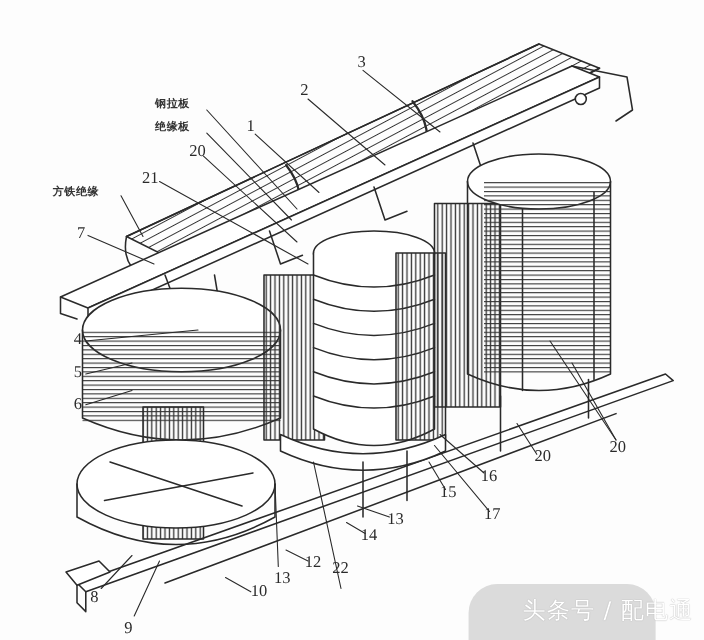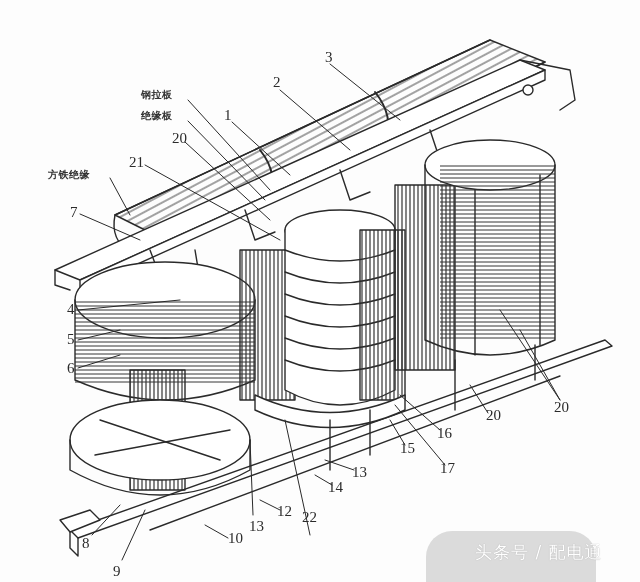--- a/index.html
+++ b/index.html
@@ -3,21 +3,21 @@
   <meta charset="utf-8">
   <style>
     html, body { margin: 0; padding: 0; background: #ffffff; }
     body { width: 640px; height: 582px; position: relative; overflow: hidden; }
     .canvas { position: absolute; left: 0; top: 0; width: 640px; height: 582px; background: #fdfdfd; }
     svg { position: absolute; left: 0; top: 0; }
     .lbl { position: absolute; font-family: "Liberation Serif", "DejaVu Serif", serif; font-size: 15px; color: #2a2a2a; line-height: 1; white-space: nowrap; }
     .lbl.cn { font-family: "DejaVu Sans", sans-serif; font-size: 10px; font-weight: bold; letter-spacing: 0.5px; color: #333; }
     .wm { position: absolute; left: 420px; top: 527px; width: 220px; height: 55px; }
     .wm-blob { position: absolute; left: 6px; top: 4px; width: 170px; height: 52px; border-radius: 26px 26px 0 0; background: #cfcfcf; opacity: 0.75; }
-    .wm-text { position: absolute; left: 55px; top: 14px; font-family: "DejaVu Sans", sans-serif; font-size: 17px; color: #ffffff; letter-spacing: 1px; text-shadow: 0 0 1px #999; white-space: nowrap; }
+    .wm-text { position: absolute; left: 55px; top: 14px; font-family: "DejaVu Sans", sans-serif; font-size: 21px; color: #ffffff; letter-spacing: 1px; text-shadow: 0 0 1px #999; white-space: nowrap; }
   </style>
 </head>
 <body>
 
 <div class="canvas">
   <svg width="640" height="582" viewBox="0 0 640 582" fill="none" stroke="#2a2a2a" stroke-width="1.4" stroke-linejoin="round" stroke-linecap="round">
     <defs>
       <pattern id="hatchH" width="6" height="4" patternUnits="userSpaceOnUse">
         <line x1="0" y1="2" x2="6" y2="2" stroke="#333" stroke-width="1"></line>
       </pattern>

